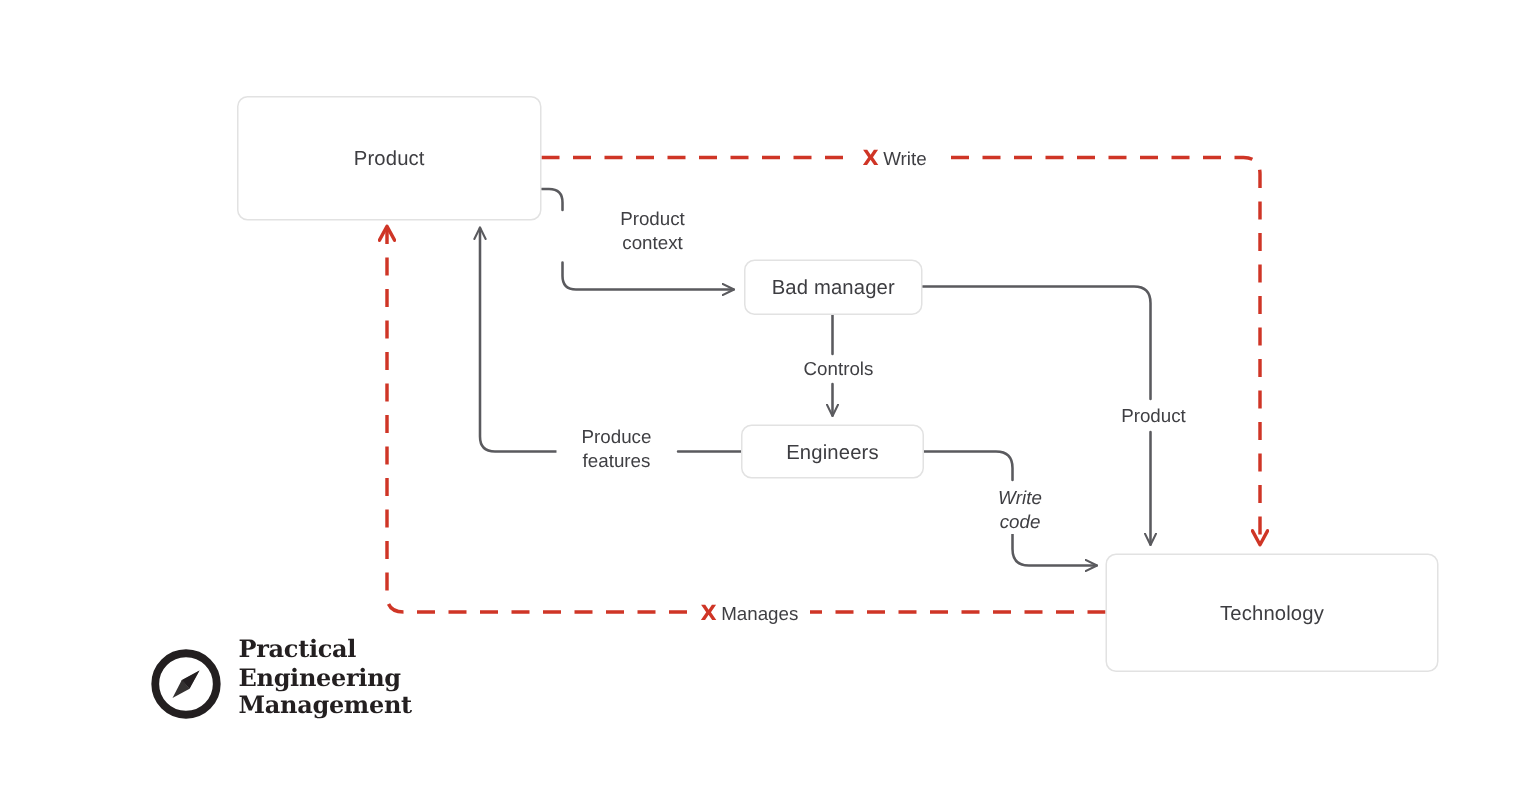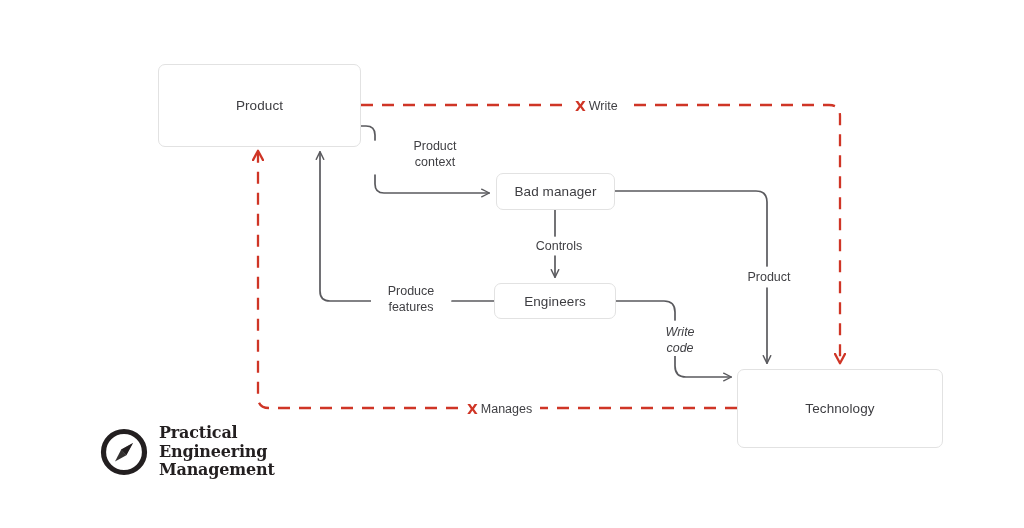--- a/index.html
+++ b/index.html
@@ -34,21 +34,21 @@
     justify-content: center;
     font-size: 13.5px;
     color: #3d3d41;
     letter-spacing: .1px;
     z-index: 3;
   }
 
   #node-product   { left: 158px; top: 64px;  width: 203px; height: 83px;  }
   #node-badmgr    { left: 496px; top: 173px; width: 119px; height: 37px;  }
   #node-engineers { left: 494px; top: 283px; width: 122px; height: 36px;  }
-  #node-technology{ left: 737px; top: 369px; width: 206px; height: 79px;  }
+  #node-technology{ left: 737px; top: 369px; width: 222px; height: 79px;  }
 
   .edge-label {
     position: absolute;
     font-size: 12.5px;
     line-height: 16px;
     color: #3f3f43;
     text-align: center;
     background: #ffffff;
     z-index: 4;
     white-space: pre-line;
@@ -76,21 +76,21 @@
   #lbl-manages         { left: 730px; top: 269px; width: 72px; }
   #lbl-drives          { left: 570px; top: 97px;  height: 17px; }
   #lbl-enables         { left: 462px; top: 400px; height: 17px; }
 
   
   #logo {
     position: absolute;
     left: 100px;
     top: 424px;
     display: flex;
-    align-items: center;
+    align-items: flex-end;
     gap: 11px;
     z-index: 5;
   }
   #logo-mark { width: 48px; height: 48px; flex: 0 0 48px; }
   #logo-text {
     font-family: "DejaVu Serif", serif;
     font-weight: bold;
     font-size: 16px;
     line-height: 18.5px;
     color: #231f20;

